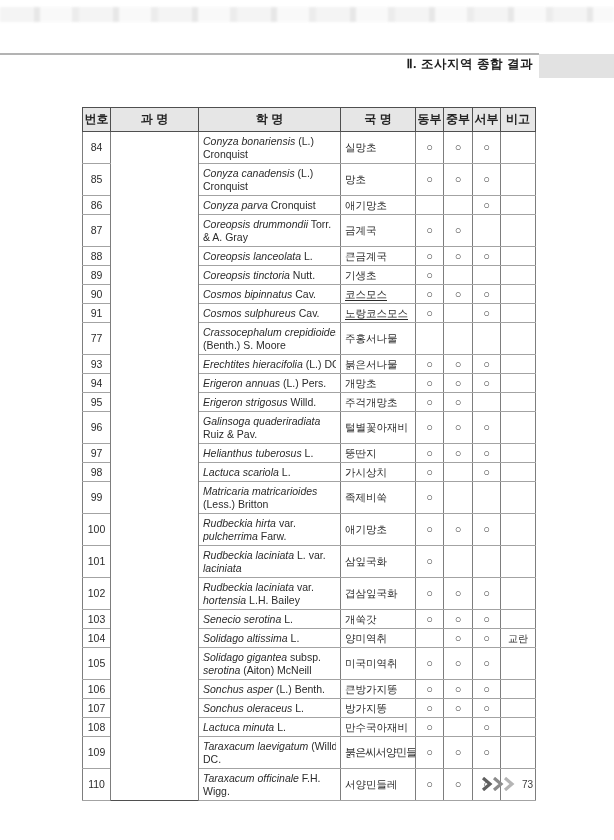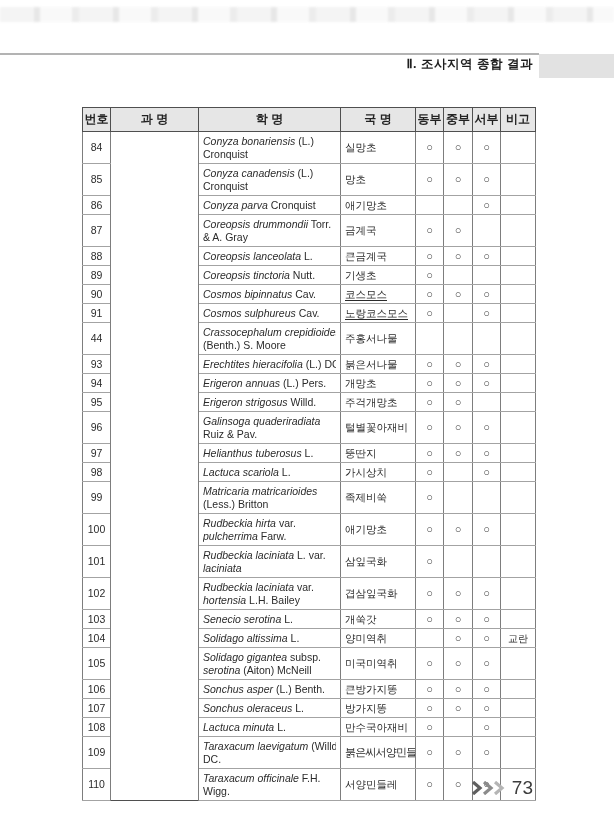--- a/index.html
+++ b/index.html
@@ -40,21 +40,21 @@
   td.kor{white-space:nowrap;overflow:hidden;}
   td.kor .ul{text-decoration:underline;text-underline-offset:2px;}
   td.kor .tight{font-size:11px;letter-spacing:-0.8px;}
   td.mark{font-size:11px;color:#3a3a3a;}
   td.note{font-size:10px;color:#2b2b2b;text-align:center;padding-left:1px;padding-right:1px;border-radius:6px;}
   td.family{border-top:none;border-bottom:none;}
 
   .footer{
     position:absolute;top:777px;right:81px;display:flex;align-items:center;gap:7px;
   }
-  .footer .pageno{font-size:19px;color:#3c3c3c;font-weight:500;}
+  .footer .pageno{font-size:10px;color:#3c3c3c;font-weight:500;}
   .footer svg{display:block;}
 </style>
 </head>
 <body>
 
 <div class="scan-noise"></div>
 
 <div class="header-rule"></div>
 <div class="header-title">Ⅱ. 조사지역 종합 결과</div>
 <div class="header-tab"></div>
@@ -170,21 +170,21 @@
           <td class="sci">
             <div class="line"><em>Cosmos sulphureus</em><span> Cav.</span></div>
           </td>
           <td class="kor"><span class="ul ">노랑코스모스</span></td>
           <td class="c mark">○</td>
           <td class="c mark"></td>
           <td class="c mark">○</td>
           <td class="note"></td>
         </tr>
         <tr>
-          <td class="c">44</td>
+          <td class="c">77</td>
           <td class="sci">
             <div class="line"><em>Crassocephalum crepidioides</em></div>
             <div class="line"><span>(Benth.) S. Moore</span></div>
           </td>
           <td class="kor"><span class="">주홍서나물</span></td>
           <td class="c mark"></td>
           <td class="c mark"></td>
           <td class="c mark"></td>
           <td class="note"></td>
         </tr>

